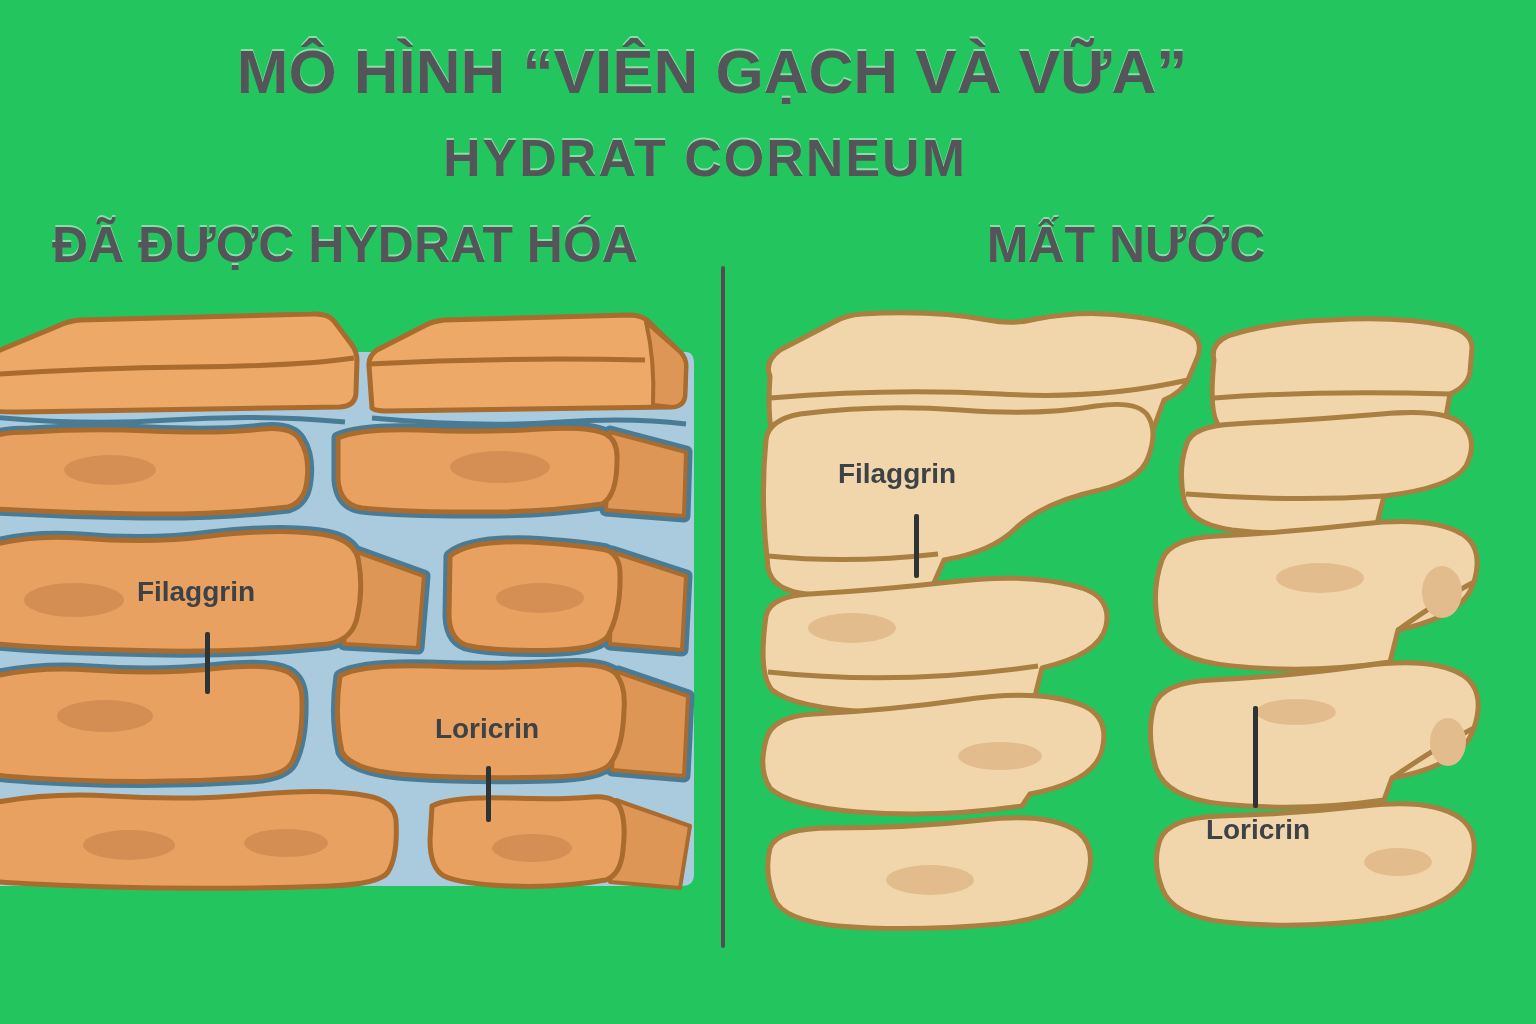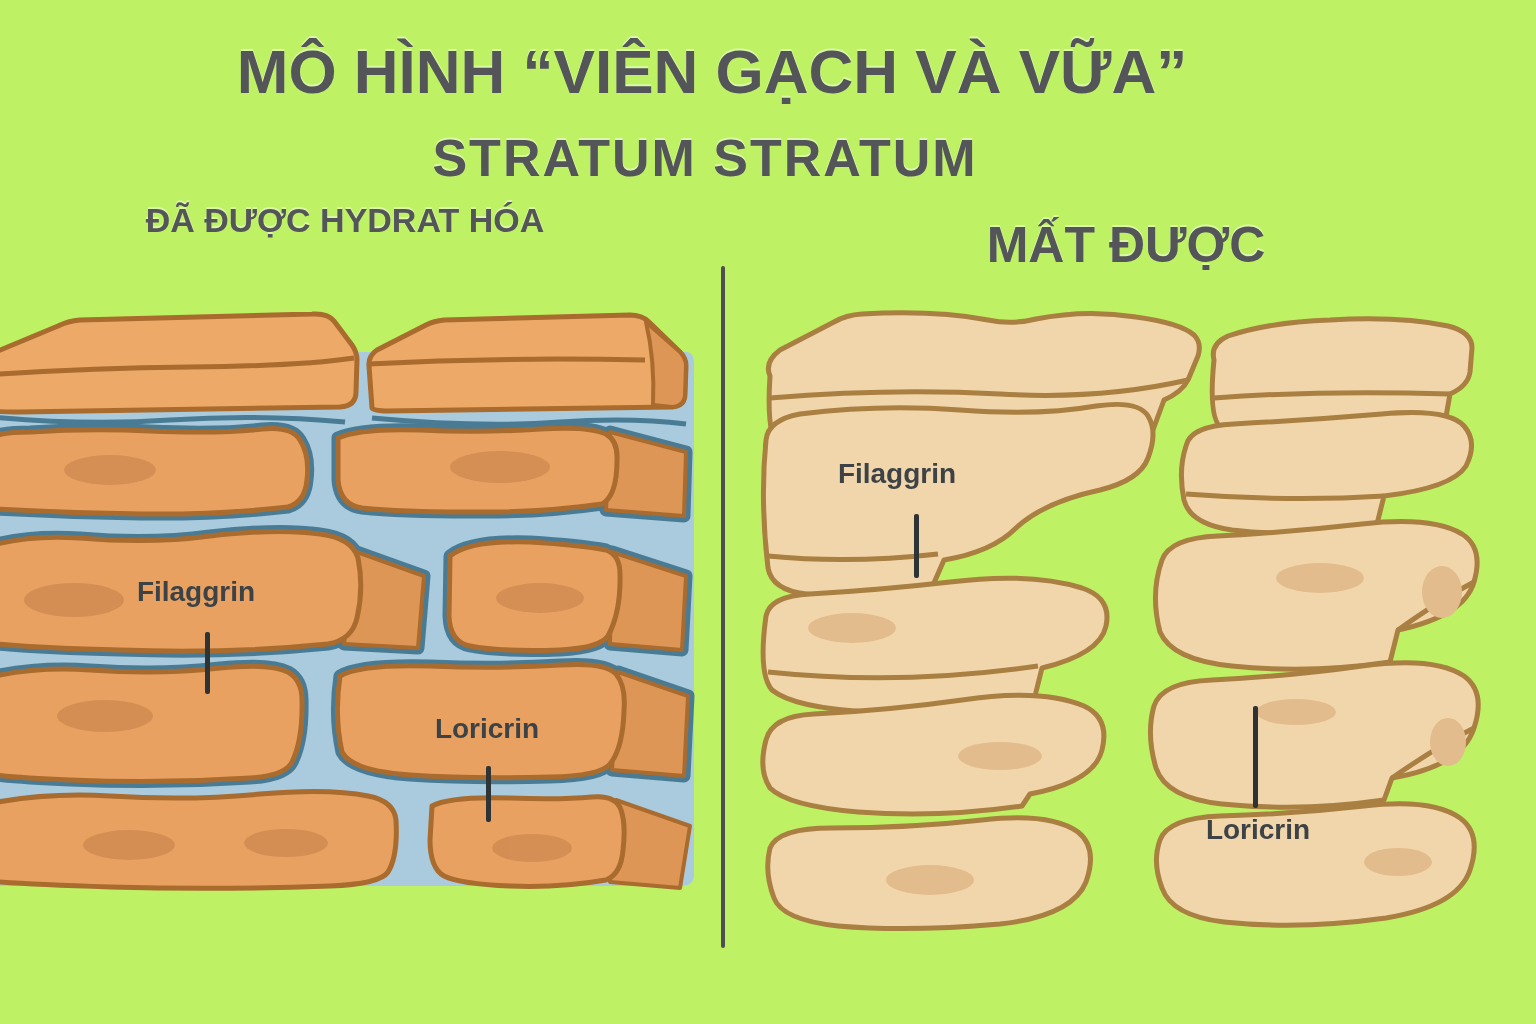--- a/index.html
+++ b/index.html
@@ -1,26 +1,26 @@
 <!DOCTYPE html>
 <html><head>
 <meta charset="utf-8">
 <style>
   html,body{margin:0;padding:0;background:#F3EFE3;}
   .stage{
     position:relative;width:1536px;height:1024px;overflow:hidden;
-    background:#bef264;
+    background:#22c55e;
     font-family:"Liberation Sans", sans-serif;
   }
   .stage svg{position:absolute;left:0;top:0;}
   .txt{position:absolute;text-align:center;color:#545559;font-weight:700;
        text-shadow:0 -2px 0 rgba(255,255,255,0.45);}
   #main-title{top:36px;left:0;width:1424px;font-size:62px;letter-spacing:0px;}
   #subtitle{top:128px;left:0;width:1410px;font-size:52px;letter-spacing:2px;}
-  #heading-left{top:201px;left:0;width:690px;font-size:34px;}
+  #heading-left{top:216px;left:0;width:690px;font-size:50px;}
   #heading-right{top:216px;left:770px;width:712px;font-size:50px;}
   .brick-label{position:absolute;width:240px;text-align:center;
        font-size:28px;font-weight:700;color:#3C4246;text-shadow:none;}
   #label-fil-left{left:76px;top:576px;}
   #label-lor-left{left:367px;top:713px;}
   #label-fil-right{left:777px;top:458px;}
   #label-lor-right{left:1138px;top:814px;}
   .pointer{position:absolute;width:5px;background:#2E3336;border-radius:2px;}
   #ptr-fil-left{left:205px;top:632px;height:62px;}
   #ptr-lor-left{left:486px;top:766px;height:56px;}
@@ -121,23 +121,23 @@
         <ellipse cx="1398" cy="862" rx="34" ry="14"></ellipse>
         <ellipse cx="1442" cy="592" rx="20" ry="26"></ellipse>
         <ellipse cx="1448" cy="742" rx="18" ry="24"></ellipse>
       </g>
     </g>
   </svg>
 
   <div class="divider"></div>
 
   <div class="txt" id="main-title">MÔ HÌNH “VIÊN GẠCH VÀ VỮA”</div>
-  <div class="txt" id="subtitle">STRATUM STRATUM</div>
+  <div class="txt" id="subtitle">HYDRAT CORNEUM</div>
   <div class="txt" id="heading-left">ĐÃ ĐƯỢC HYDRAT HÓA</div>
-  <div class="txt" id="heading-right">MẤT ĐƯỢC</div>
+  <div class="txt" id="heading-right">MẤT NƯỚC</div>
 
   <div class="brick-label" id="label-fil-left">Filaggrin</div>
   <div class="pointer" id="ptr-fil-left"></div>
 
   <div class="brick-label" id="label-lor-left">Loricrin</div>
   <div class="pointer" id="ptr-lor-left"></div>
 
   <div class="brick-label" id="label-fil-right">Filaggrin</div>
   <div class="pointer" id="ptr-fil-right"></div>
 

